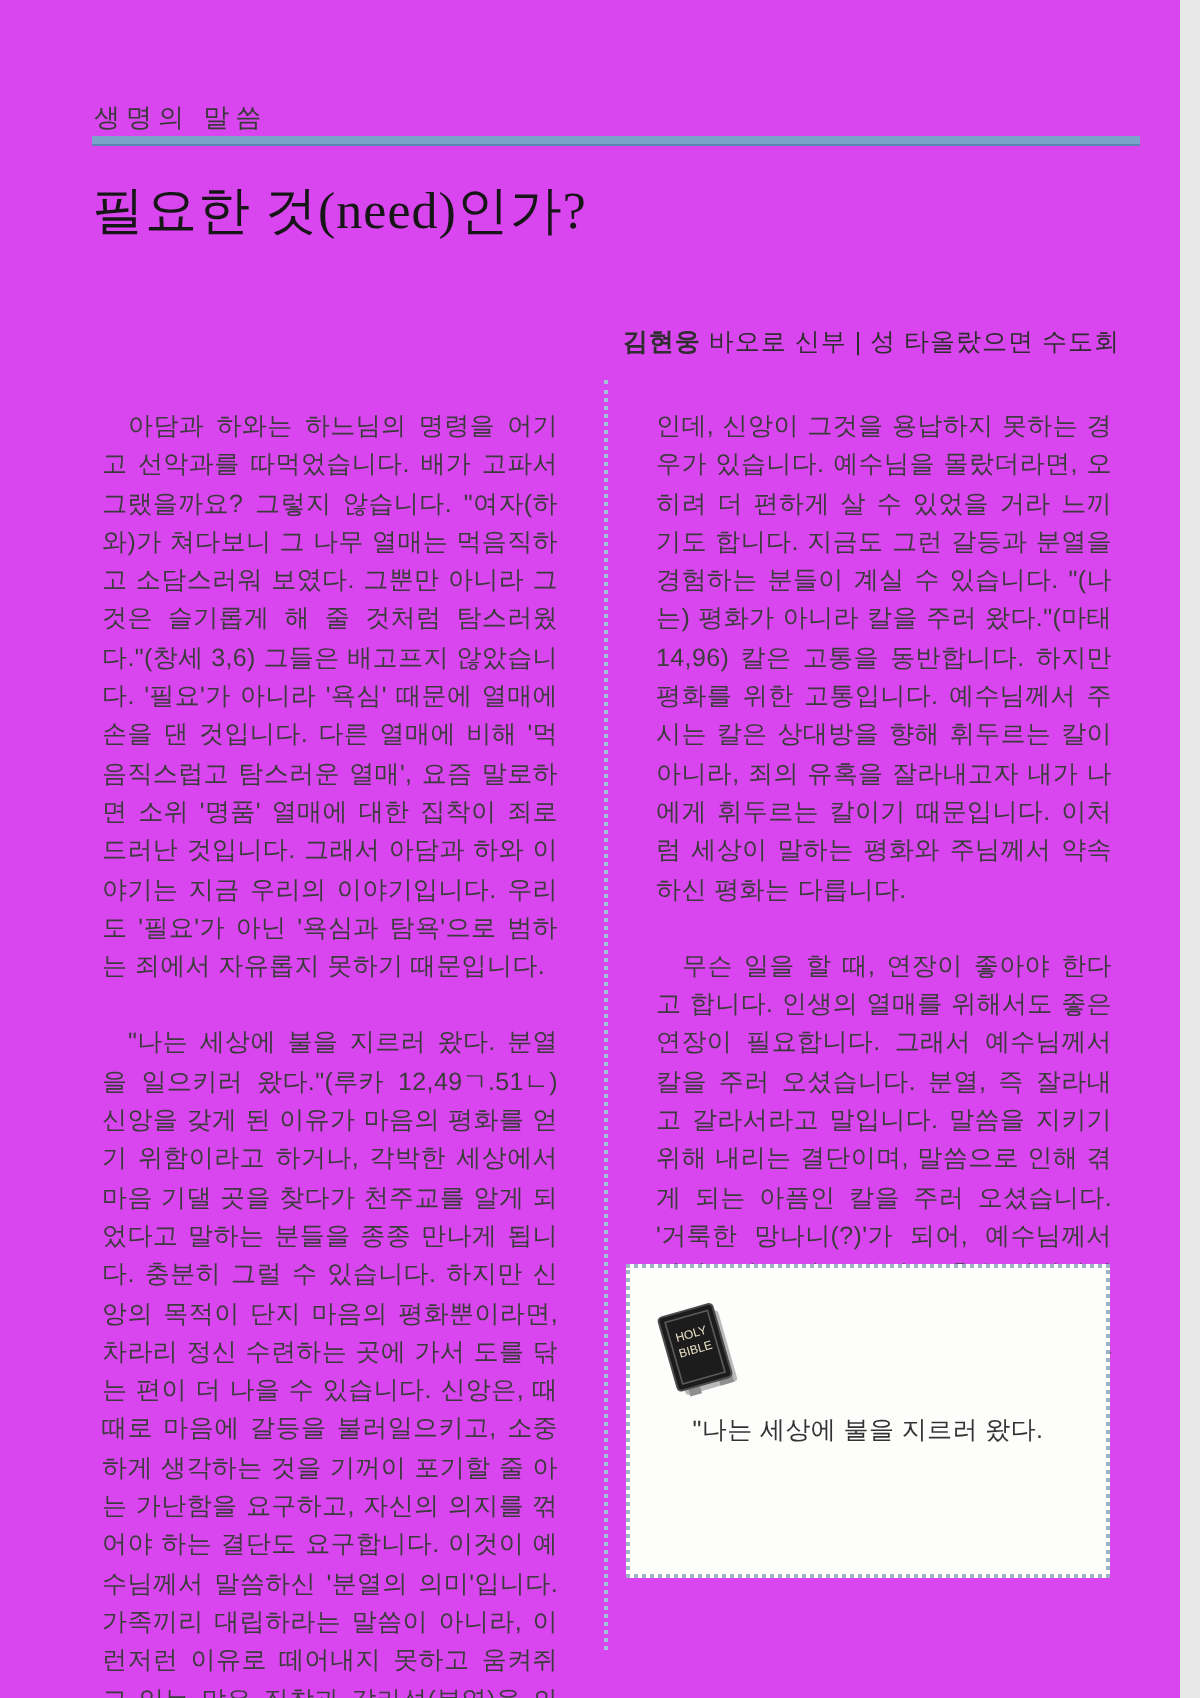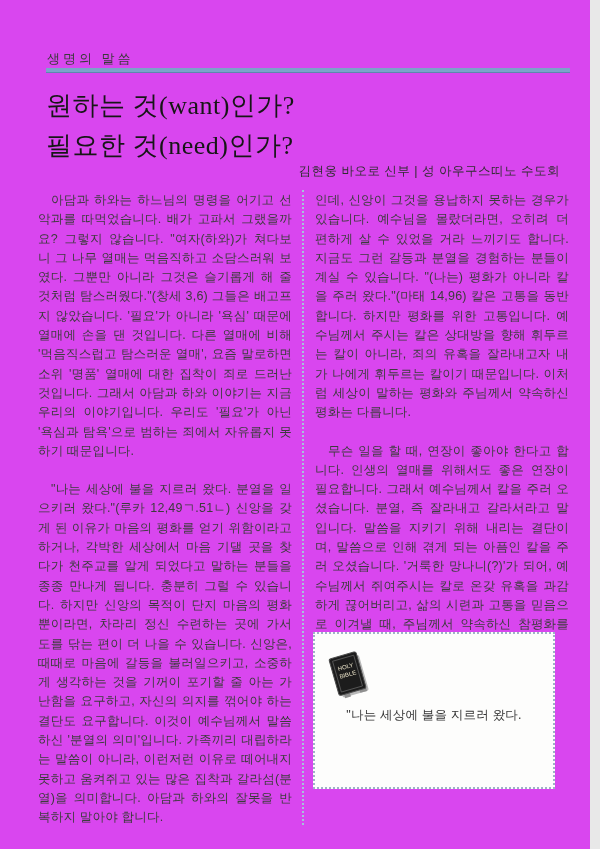--- a/index.html
+++ b/index.html
@@ -17,29 +17,29 @@
   }
   .article-title{
     position:absolute;left:46px;top:86px;
     font-family:"Liberation Serif","DejaVu Serif",serif;
     font-size:26px;line-height:40px;color:#161616;letter-spacing:0.5px;
   }
   .author-line{
     position:absolute;right:30px;top:163px;font-size:12.5px;color:#2e2e2e;
     letter-spacing:0.5px;
   }
-  .author-name{font-weight:normal;}
+  .author-name{font-weight:bold;}
   .col{
     position:absolute;top:191px;width:254px;
     font-size:12.5px;line-height:19.3px;color:#3c3c3c;
   }
   .col-left{left:38px;}
   .col-right{left:315px;}
   .col p{
-    margin:0;text-align:justify;text-indent:13px;letter-spacing:0.2px;
+    margin:13px;text-align:justify;text-indent:13px;letter-spacing:0.2px;
   }
   .col p + p{margin-top:19px;}
   .col p.no-indent{text-indent:0;}
   .column-divider{
     position:absolute;left:302px;top:190px;height:635px;width:0;
     border-left:2px dotted #a6c2db;
   }
   .verse-box{
     position:absolute;left:313px;top:632px;width:242px;height:157px;
     border:2px dotted #9db3c6;box-sizing:border-box;background:#fdfdfc;
@@ -60,26 +60,25 @@
 </head>
 <body>
 
 <div class="page">
 
   <div class="section-label">생명의 말씀</div>
 
   <div class="header-rule"></div>
 
   <div class="article-title">
-    <div>원하는 것(want)인가?</div>
     <div>필요한 것(need)인가?</div>
   </div>
 
   <div class="author-line">
-    <span class="author-name">김현웅</span><span> 바오로 신부 | 성 아우구스띠노 수도회</span>
+    <span class="author-name">김현웅</span><span> 바오로 신부 | 성 타올랐으면 수도회</span>
   </div>
 
   <div class="column-divider"></div>
 
   <div class="col col-left">
     <p>아담과 하와는 하느님의 명령을 어기고 선악과를 따먹었습니다. 배가 고파서 그랬을까요? 그렇지 않습니다. "여자(하와)가 쳐다보니 그 나무 열매는 먹음직하고 소담스러워 보였다. 그뿐만 아니라 그것은 슬기롭게 해 줄 것처럼 탐스러웠다."(창세 3,6) 그들은 배고프지 않았습니다. '필요'가 아니라 '욕심' 때문에 열매에 손을 댄 것입니다. 다른 열매에 비해 '먹음직스럽고 탐스러운 열매', 요즘 말로하면 소위 '명품' 열매에 대한 집착이 죄로 드러난 것입니다. 그래서 아담과 하와 이야기는 지금 우리의 이야기입니다. 우리도 '필요'가 아닌 '욕심과 탐욕'으로 범하는 죄에서 자유롭지 못하기 때문입니다.</p>
     <p>"나는 세상에 불을 지르러 왔다. 분열을 일으키러 왔다."(루카 12,49ㄱ.51ㄴ) 신앙을 갖게 된 이유가 마음의 평화를 얻기 위함이라고 하거나, 각박한 세상에서 마음 기댈 곳을 찾다가 천주교를 알게 되었다고 말하는 분들을 종종 만나게 됩니다. 충분히 그럴 수 있습니다. 하지만 신앙의 목적이 단지 마음의 평화뿐이라면, 차라리 정신 수련하는 곳에 가서 도를 닦는 편이 더 나을 수 있습니다. 신앙은, 때때로 마음에 갈등을 불러일으키고, 소중하게 생각하는 것을 기꺼이 포기할 줄 아는 가난함을 요구하고, 자신의 의지를 꺾어야 하는 결단도 요구합니다. 이것이 예수님께서 말씀하신 '분열의 의미'입니다. 가족끼리 대립하라는 말씀이 아니라, 이런저런 이유로 떼어내지 못하고 움켜쥐고 있는 많은 집착과 갈라섬(분열)을 의미합니다. 아담과 하와의 잘못을 반복하지 말아야 합니다.</p>
     <p>신앙이 없었더라면 가볍게 넘길 수 있는 것들</p>
   </div>
 

